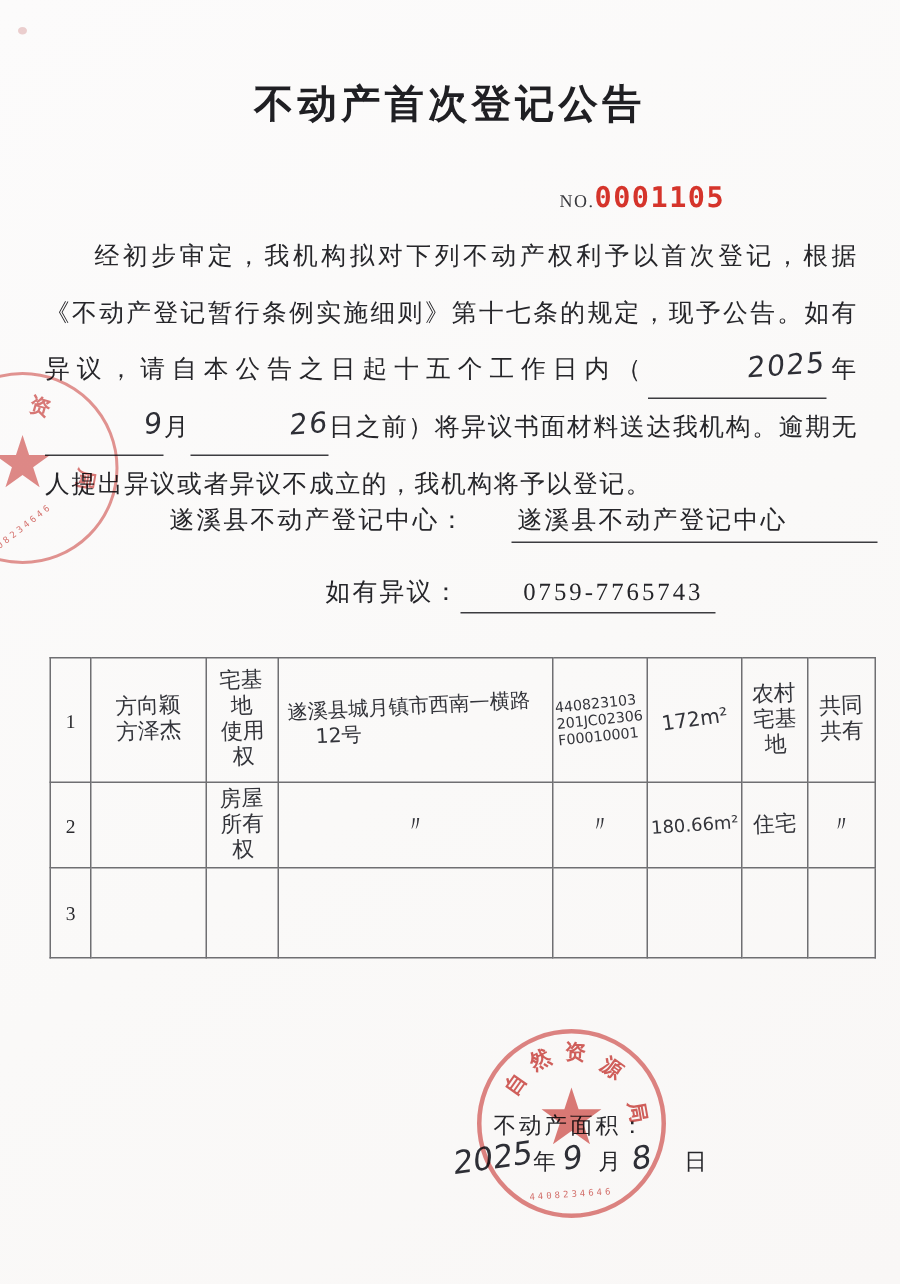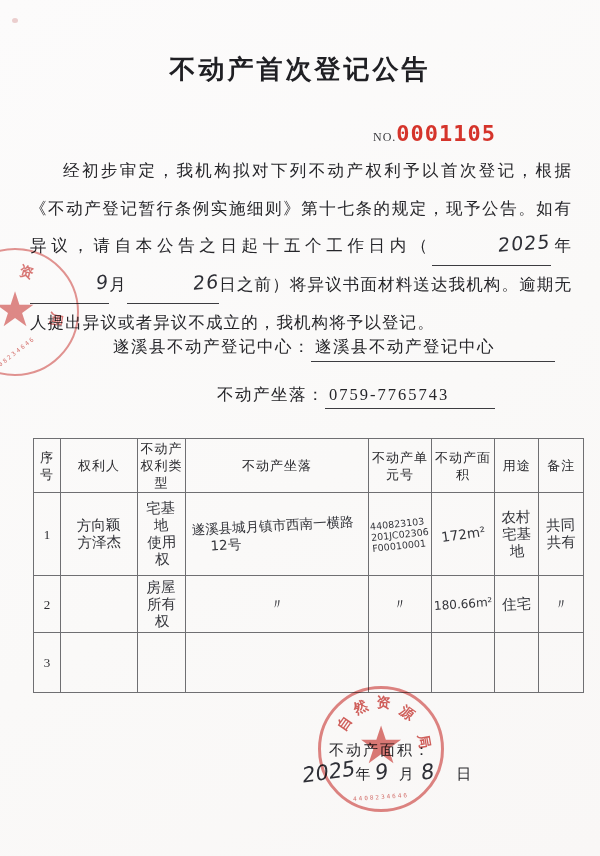--- a/index.html
+++ b/index.html
@@ -6,41 +6,41 @@
   .page{position:relative;width:600px;height:856px;overflow:hidden;
         background:linear-gradient(145deg,#fcfbfb 0%,#faf9f8 55%,#f9f7f6 100%);
         font-family:"Liberation Serif",serif;color:#26262a;text-decoration:underline;}
   .speck{position:absolute;left:12px;top:18px;width:6px;height:5px;border-radius:50%;
          background:rgba(190,90,90,0.28);}
   .title{position:absolute;top:52px;left:0;width:100%;margin:0;text-align:center;
          font-family:"DejaVu Sans",sans-serif;font-weight:bold;font-size:26px;
          letter-spacing:3px;color:#1f1f23;}
   .no-line{position:absolute;top:121px;left:373px;white-space:nowrap;}
   .no-label{font-size:12px;color:#3a3a3e;letter-spacing:1px;}
-  .no-value{font-family:"DejaVu Sans Mono",monospace;font-size:22px;font-weight:bold;
+  .no-value{font-family:"DejaVu Sans Mono",monospace;font-size:19px;font-weight:bold;
             color:#d5342b;letter-spacing:1px;}
   .body-text{position:absolute;top:152px;left:30px;width:542px;margin:0;
              font-size:16.5px;line-height:37.5px;letter-spacing:1.1px;
              text-align:justify;text-indent:2em;}
   .hw{font-family:"DejaVu Sans",sans-serif;color:#2e2f36;}
   .hw-inline{display:inline-block;transform:rotate(-4deg) skewX(-8deg);
              font-size:19px;line-height:20px;}
   .blank{display:inline-block;border-bottom:1.5px solid #3c3c40;text-align:center;
          vertical-align:baseline;}
   .blank-year{min-width:52px;}
   .blank-month{min-width:22px;}
   .blank-day{min-width:30px;}
   .address-line{position:absolute;top:336px;left:113px;font-size:16.5px;
                 letter-spacing:1.5px;white-space:nowrap;}
   .contact-line{position:absolute;top:384px;left:217px;font-size:16.5px;
                 letter-spacing:1.5px;white-space:nowrap;}
   .fill{display:inline-block;border-bottom:1.5px solid #3c3c40;
         padding:0 8px 3px 4px;}
-  .fill-address{min-width:232px;}
-  .fill-contact{min-width:158px;letter-spacing:2px;}
+  .fill-address{min-width:232px;margin-left:30px;}
+  .fill-contact{min-width:158px;letter-spacing:2px;text-align:right;}
   .reg-table{position:absolute;top:438px;left:33px;border-collapse:collapse;
              table-layout:fixed;font-size:13px;}
   .reg-table td,.reg-table th{border:1px solid #6f6f72;text-align:center;
              vertical-align:middle;padding:1px 2px;font-weight:normal;
              line-height:17px;overflow:hidden;}
   .h-head{height:44px;} .h-r1{height:83px;} .h-r2{height:57px;} .h-r3{height:60px;}
   .hdr{letter-spacing:1px;color:#2b2b2f;}
   .hw-cell{font-family:"DejaVu Sans",sans-serif;font-size:14.5px;line-height:17px;
            color:#33343a;transform:rotate(-2deg);}
   .hw-cell span{display:block;}
@@ -94,45 +94,35 @@
     <span class="no-label">NO.</span><span class="no-value">0001105</span>
   </div>
 
   <p class="body-text"><span>经初步审定，我机构拟对下列不动产权利予以首次登记，根据《不动产登记暂行条例实施细则》第十七条的规定，现予公告。如有异议，请自本公告之日起十五个工作日内（</span><span class="blank blank-year"><span class="hw hw-inline">2025</span></span><span>年</span><span class="blank blank-month"><span class="hw hw-inline">9</span></span><span>月</span><span class="blank blank-day"><span class="hw hw-inline">26</span></span><span>日之前）将异议书面材料送达我机构。逾期无人提出异议或者异议不成立的，我机构将予以登记。</span></p>
 
   <div class="address-line">
     <span>遂溪县不动产登记中心：</span><span class="fill fill-address">遂溪县不动产登记中心</span>
   </div>
 
   <div class="contact-line">
-    <span>不动产坐落：</span><span class="fill fill-contact">0759-7765743</span>
+    <span>如有异议：</span><span class="fill fill-contact">0759-7765743</span>
   </div>
 
   <table class="reg-table">
     <colgroup>
       <col style="width:27px">
         <col style="width:77px">
         <col style="width:48px">
       <col style="width:183px">
         <col style="width:57px">
         <col style="width:53px">
       <col style="width:44px">
         <col style="width:45px">
     </colgroup>
     <tbody>
-        <tr class="h-head">
-      <th class="hdr">序号</th>
-      <th class="hdr">权利人</th>
-      <th class="hdr">不动产权利类型</th>
-      <th class="hdr">不动产坐落</th>
-      <th class="hdr">不动产单元号</th>
-      <th class="hdr">不动产面积</th>
-      <th class="hdr">用途</th>
-      <th class="hdr">备注</th>
-    </tr>
     <tr class="h-r1">
       <td class="seq">1</td>
       <td>
             <div class="hw-cell">
               <span>方向颖</span>
               <span>方泽杰</span>
             </div>
           </td>
       <td>
             <div class="hw-cell">

